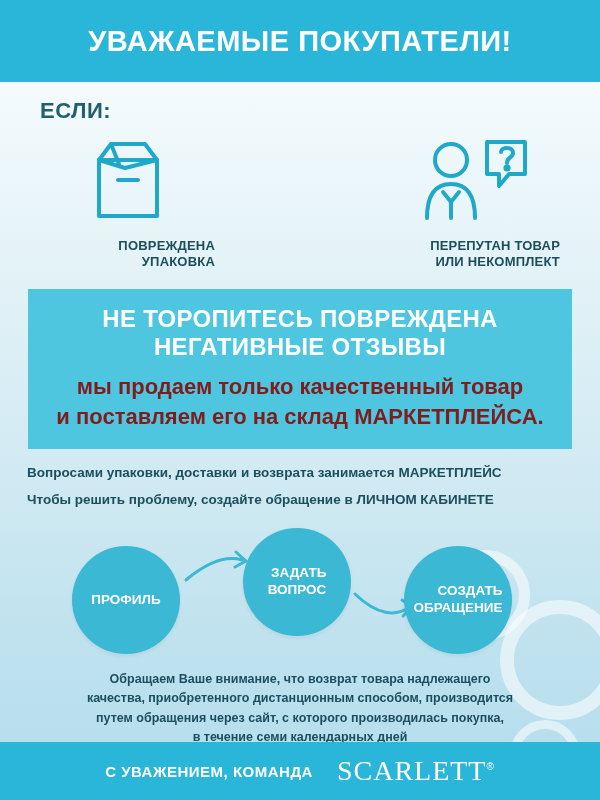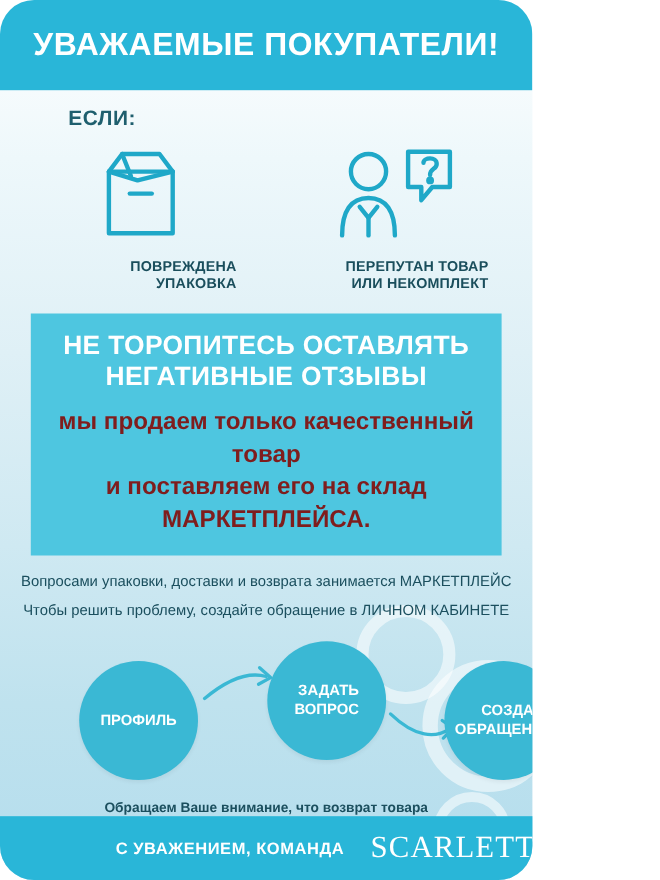--- a/index.html
+++ b/index.html
@@ -8,26 +8,25 @@
   }
   body {
     width: 600px;
     height: 800px;
     font-family: "Liberation Sans", sans-serif;
     background: #ffffff;
     overflow: hidden;
   }
   .poster {
     position: relative;
-    width: 484px;
+    width: 600px;
     height: 800px;
     background: linear-gradient(180deg, #ffffff 0%, #eef8fb 18%, #dff0f6 40%, #cfe9f2 62%, #bfe2ee 80%, #b4dded 100%);
     box-sizing: border-box;
     overflow: hidden;
-    border-radius: 31px;
   }
   
   .gear {
     position: absolute;
     border-radius: 50%;
     border: 14px solid rgba(255,255,255,0.55);
     box-sizing: border-box;
   }
   .gear.g1 { width: 120px; height: 120px; right: -20px; bottom: 80px; }
   .gear.g2 { width: 90px; height: 90px; right: 70px; bottom: 160px; border-width: 11px; }
@@ -46,23 +45,23 @@
     color: #ffffff;
     font-size: 29px;
     font-weight: bold;
     letter-spacing: 0.5px;
     text-align: center;
   }
 
   .if-label {
     position: relative;
     z-index: 3;
-    margin: 16px 0 0 62px;
+    margin: 16px 0 0 40px;
     color: #1f5f6e;
-    font-size: 19px;
+    font-size: 22px;
     font-weight: bold;
     letter-spacing: 0.5px;
   }
 
   .icons-row {
     position: relative;
     z-index: 3;
     display: flex;
     justify-content: space-between;
     padding: 6px 40px 0 40px;
@@ -107,26 +106,26 @@
     color: #7f1d1d;
     font-size: 22px;
     font-weight: bold;
     line-height: 1.35;
     margin-top: 10px;
   }
 
   .note {
     position: relative;
     z-index: 3;
-    text-align: center;
     color: #1b4f5e;
     font-size: 13.5px;
-    font-weight: normal;
+    font-weight: bold;
     margin-top: 14px;
     line-height: 1.5;
+    padding-left: 27px;
   }
   .note.second { margin-top: 6px; }
 
   .circles {
     position: relative;
     z-index: 3;
     height: 140px;
     margin-top: 14px;
   }
   .circle {
@@ -242,21 +241,21 @@
         </svg>
       </div>
       <div class="icon-caption" style="white-space: pre-line;">ПЕРЕПУТАН ТОВАР
 ИЛИ НЕКОМПЛЕКТ</div>
     </div>
 
 
   </div>
 
   <div class="main-box">
-    <div class="line1" style="white-space: pre-line;">НЕ ТОРОПИТЕСЬ ОСТАВЛЯТЬ
+    <div class="line1" style="white-space: pre-line;">НЕ ТОРОПИТЕСЬ ПОВРЕЖДЕНА
 НЕГАТИВНЫЕ ОТЗЫВЫ</div>
     <div class="line2" style="white-space: pre-line;">мы продаем только качественный товар
 и поставляем его на склад МАРКЕТПЛЕЙСА.</div>
   </div>
 
   <div class="note">Вопросами упаковки, доставки и возврата занимается МАРКЕТПЛЕЙС</div>
   <div class="note second">Чтобы решить проблему, создайте обращение в ЛИЧНОМ КАБИНЕТЕ</div>
 
   <div class="circles">
     <svg class="arrow-svg" viewBox="0 0 600 140" fill="none" stroke="#3ab8d4" stroke-width="3" stroke-linecap="round" stroke-linejoin="round">

